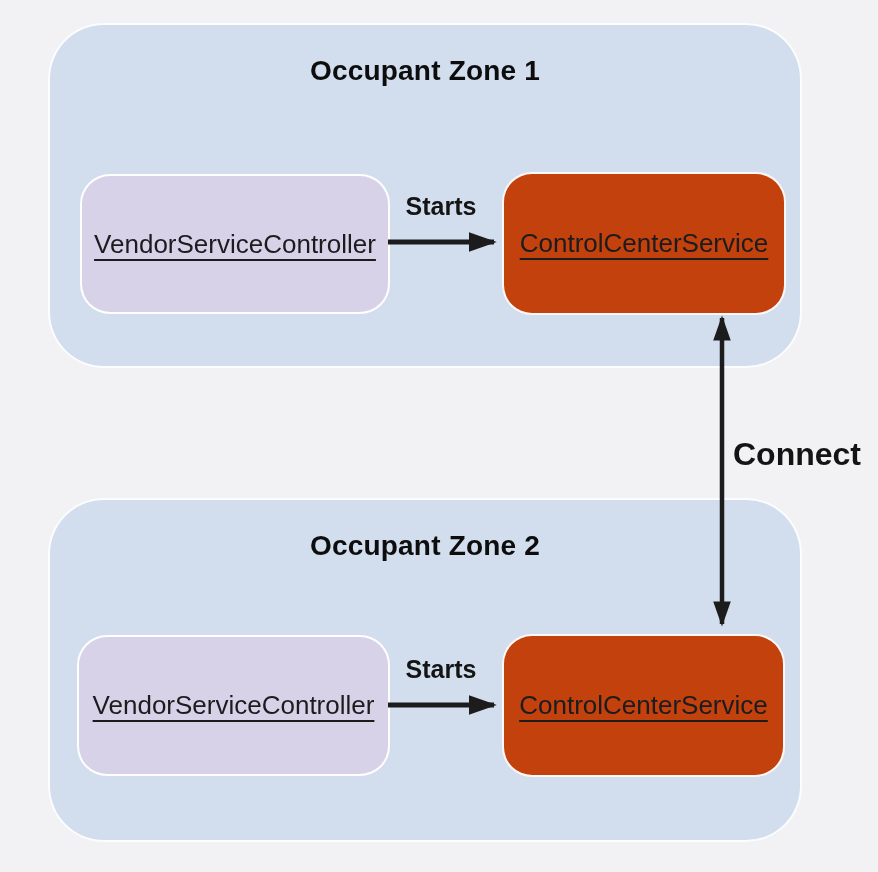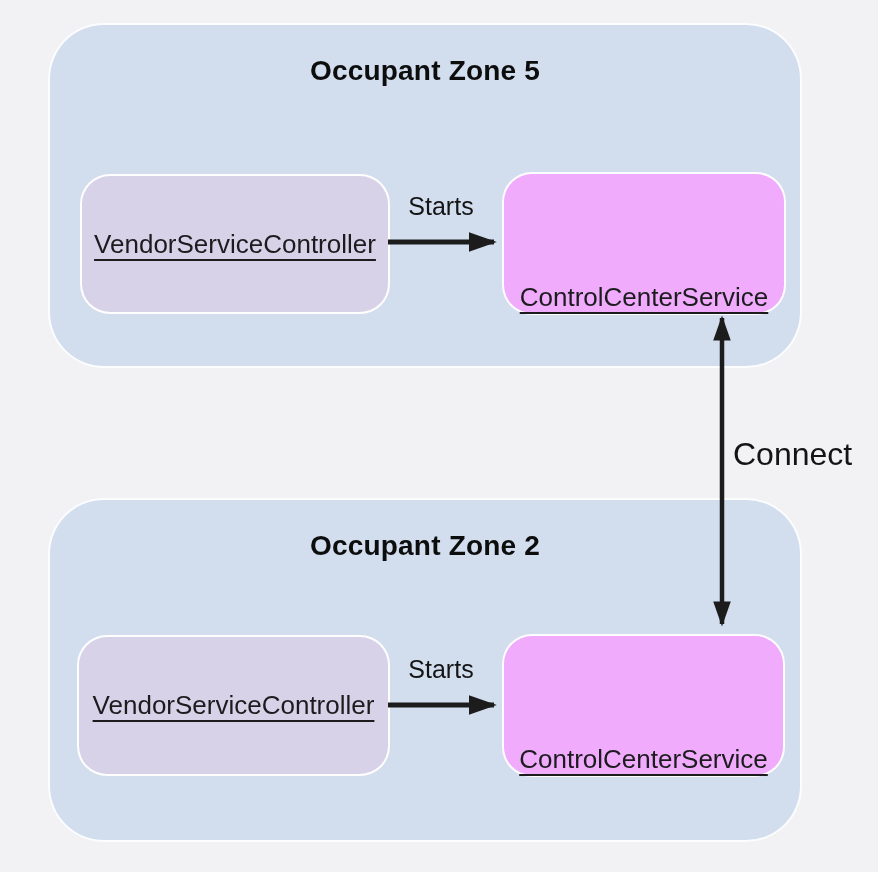--- a/index.html
+++ b/index.html
@@ -37,21 +37,21 @@
   .node {
     position: absolute;
     display: flex;
     align-items: center;
     justify-content: center;
     border: 2px solid rgba(255,255,255,0.96);
     border-radius: 30px;
     box-sizing: border-box;
   }
   .node-vendor { background: #d8d2e8; }
-  .node-service { background: #f0abfc; align-items: flex-end; }
+  .node-service { background: #c2410c; }
   .zone-1 .node-vendor  { left: 30px;  top: 149px; width: 310px; height: 140px; }
   .zone-1 .node-service { left: 452px; top: 147px; width: 284px; height: 143px; }
   .zone-2 .node-vendor  { left: 27px;  top: 135px; width: 313px; height: 141px; }
   .zone-2 .node-service { left: 452px; top: 134px; width: 283px; height: 143px; }
   .node-label {
     font-size: 26px;
     color: #1c1c1e;
     white-space: nowrap;
     text-decoration-line: underline;
     text-decoration-style: wavy;
@@ -63,34 +63,34 @@
   .arrow-layer {
     position: absolute;
     left: 0; top: 0;
     width: 878px;
     height: 872px;
     pointer-events: none;
   }
   .edge-label {
     position: absolute;
     color: #141414;
-    font-weight: 400;
+    font-weight: 700;
     white-space: nowrap;
   }
   .edge-label-starts-1 { left: 388px; top: 192px; width: 106px; text-align: center; font-size: 25px; }
   .edge-label-starts-2 { left: 388px; top: 655px; width: 106px; text-align: center; font-size: 25px; }
   .edge-label-connect  { left: 733px; top: 436px; font-size: 32px; }
 </style>
 </head>
 <body>
 
 <div class="canvas">
 
   <section class="zone zone-1">
-    <h2 class="zone-title">Occupant Zone 5</h2>
+    <h2 class="zone-title">Occupant Zone 1</h2>
     <div class="node node-vendor">
       <span class="node-label">VendorServiceController</span>
     </div>
     <div class="node node-service">
       <span class="node-label">ControlCenterService</span>
     </div>
   </section>
 
   <section class="zone zone-2">
     <h2 class="zone-title">Occupant Zone 2</h2>

